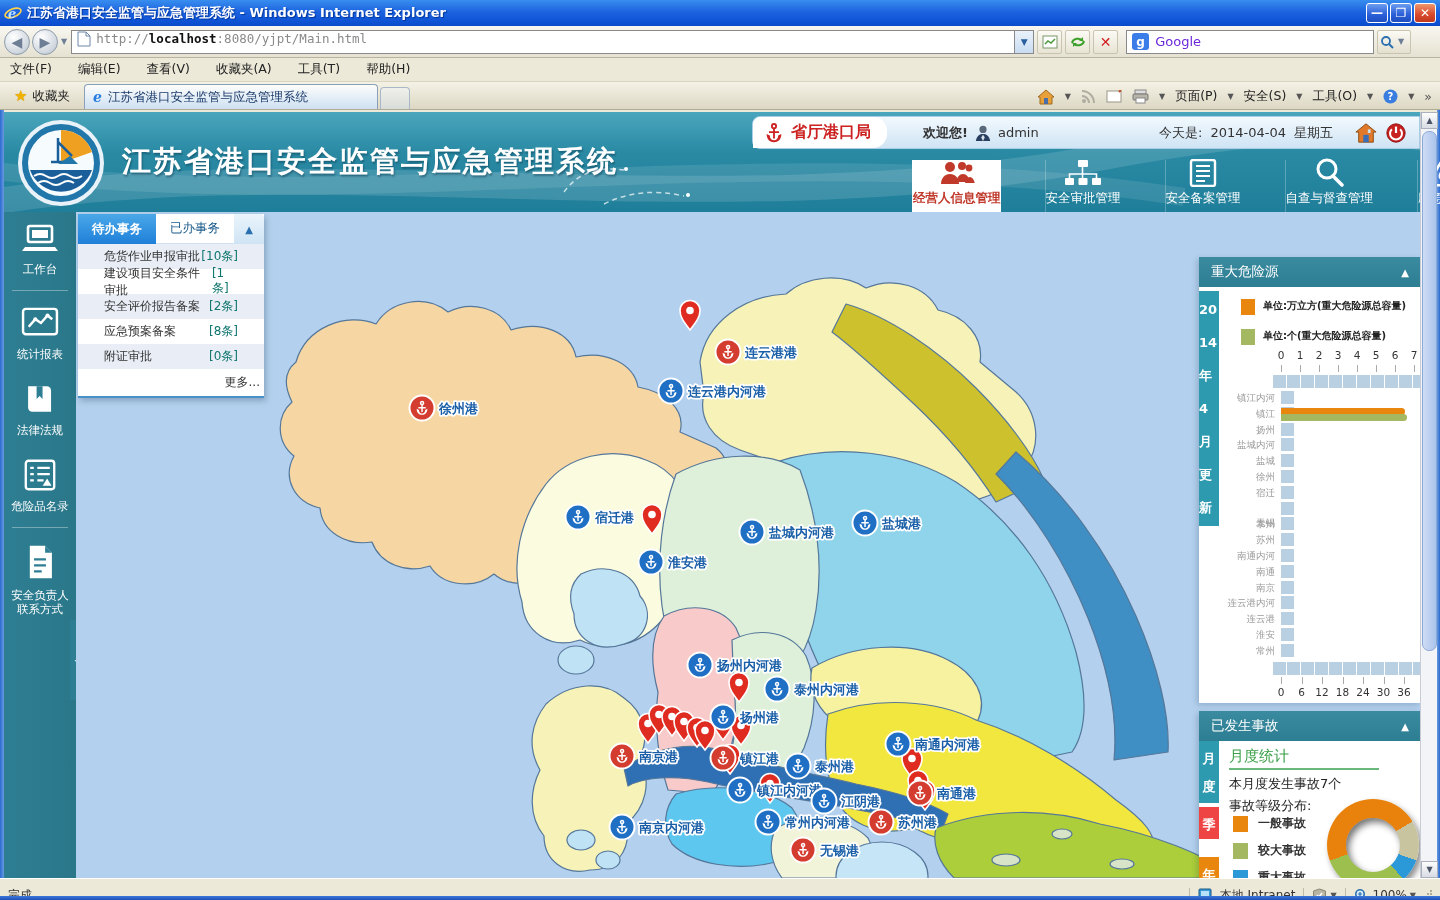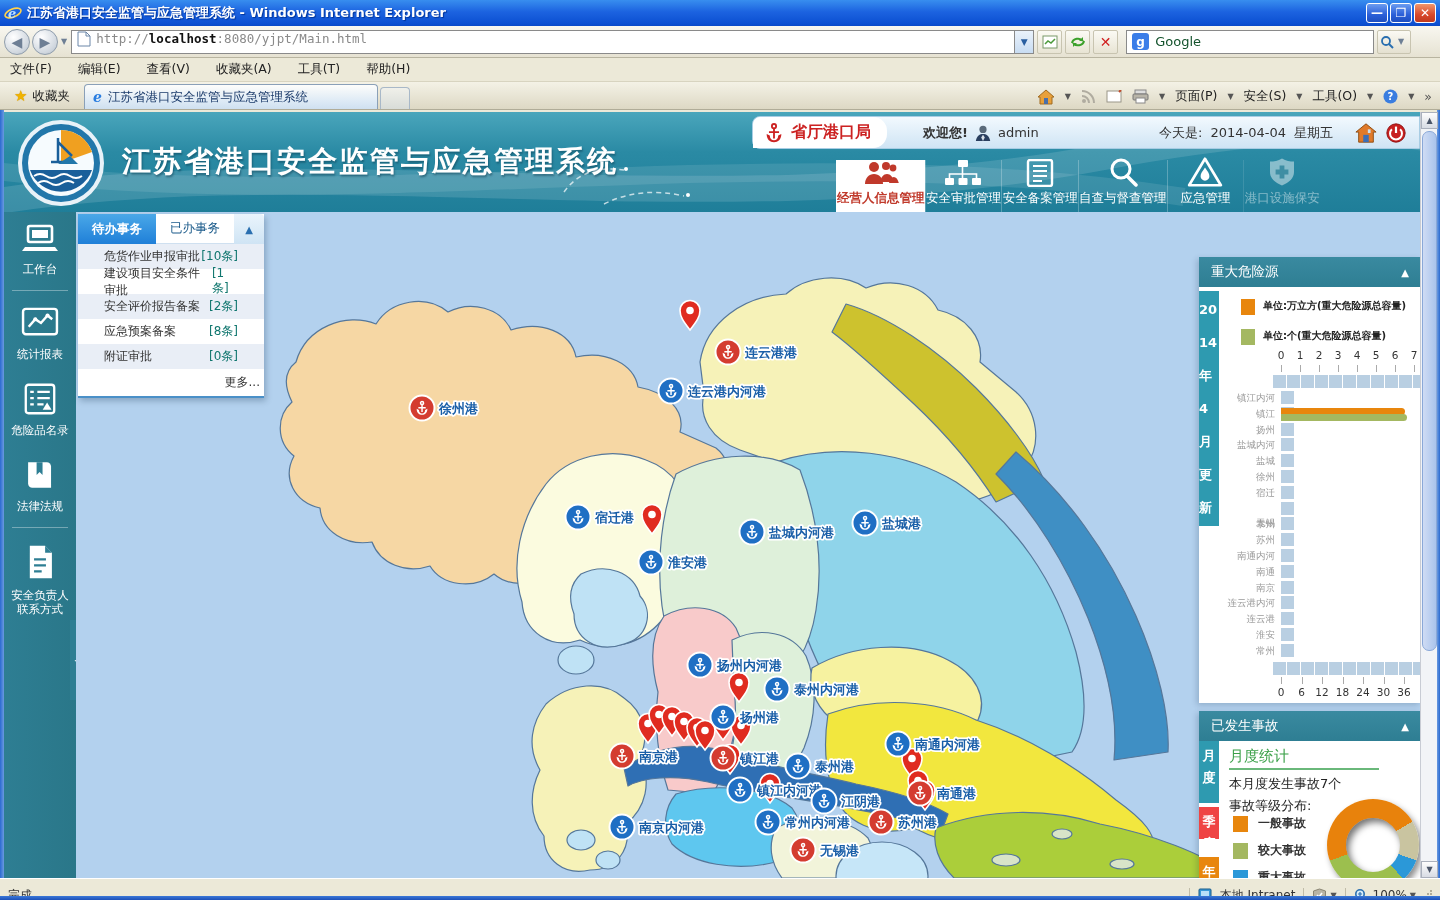--- a/index.html
+++ b/index.html
@@ -30,21 +30,21 @@
   #urlfield { flex:0 0 944px; height:24px; background:#fff; border:1px solid #8a8a8a; display:flex; padding:0 5px; gap:5px; }
   #urlfield .url { font-family:"DejaVu Sans Mono",monospace; font-size:12.5px; color:#8a8a8a; white-space:nowrap; }
   #urlfield .url b { color:#111; }
   .addr-dd { width:19px; height:24px; background:linear-gradient(180deg,#eaf2fb,#c8dcf2); border:1px solid #8a8a8a; border-left:none;
     display:flex; align-items:center; justify-content:center; color:#2a5fa0; font-size:9px; }
   .tool-sq { width:25px; height:24px; border:1px solid #c8c4b0; border-radius:2px; margin-left:3px;
     display:flex; align-items:center; justify-content:center; background:linear-gradient(180deg,#fbfaf4,#e8e4d4); }
   #searchbox { width:248px; height:24px; background:#fff; border:1px solid #8a8a8a; margin-left:8px; display:flex; align-items:center; padding:0 5px; gap:6px; }
   #searchbox .gtile { width:17px; height:17px; border-radius:3px; background:#3a7de8; color:#fff; font-size:12px; font-weight:bold;
     display:flex; align-items:center; justify-content:center; }
-  #searchbox .ph { color:#14532d; font-size:13px; }
+  #searchbox .ph { color:#6d28d9; font-size:13px; }
   #searchbtn { width:34px; height:24px; margin-left:3px; border:1px solid #c8c4b0; border-radius:2px;
     background:linear-gradient(180deg,#fbfaf4,#e4e0d0); display:flex; align-items:center; justify-content:center; gap:3px; }
 
   
   #menubar { left:0; top:58px; width:1440px; height:24px; background:#ece9d8; border-bottom:1px solid #d8d4c0;
     display:flex; align-items:center; gap:26px; padding:0 10px; font-size:12.5px; color:#222; }
   #menubar span { cursor:default; }
 
   
   #tabbar { left:0; top:82px; width:1440px; height:28px;
@@ -73,21 +73,21 @@
 
   #topstrip { left:752px; top:116px; width:668px; height:33px;
     background:linear-gradient(180deg,#f2f9fe,#cfe4f4); border-radius:8px 0 0 8px; border:1px solid #a8cde4;
     display:flex; align-items:center; font-size:13px; color:#333; }
   #bureau { display:flex; align-items:center; gap:6px; background:#fff; height:31px; padding:0 16px 0 10px; border-radius:8px 14px 14px 0; color:#cc2222; font-weight:bold; font-size:16px; }
   #welcome-group { display:flex; align-items:center; gap:6px; margin-left:36px; }
   #date-group { display:flex; align-items:center; gap:8px; margin-left:auto; margin-right:12px; }
   .stripicon { width:22px; height:22px; }
 
   
-  #navrow { left:836px; top:160px; width:484px; height:53px; display:flex; }
+  #navrow { left:912px; top:160px; width:484px; height:53px; display:flex;gap:44px; }
   .nav-item { flex:1; display:flex; flex-direction:column; align-items:center; justify-content:flex-end; gap:3px;
     color:#fff; font-size:12.5px; padding-bottom:6px; border-left:1px solid rgba(255,255,255,.25); cursor:pointer; white-space:nowrap; }
   .nav-item svg { display:block; }
   .nav-item.active { background:#fff; color:#c0392b; font-weight:bold; }
   .nav-item.disabled { opacity:.45; }
 
   #subnav { left:868px; top:213px; width:552px; height:30px; background:#2e8099; display:flex; border-top:1px solid #1a6a84; }
   .subnav-item { flex:1; display:flex; align-items:center; justify-content:center; gap:5px; color:#fff; font-size:12.5px;
     border-left:1px solid rgba(255,255,255,.3); cursor:pointer; white-space:nowrap; }
   #subnav-underline { left:868px; top:243px; width:552px; height:3px; background:#9fd4e8; }
@@ -131,21 +131,21 @@
   .hz-axis-num { position:absolute; font-size:10.5px; color:#333; width:20px; text-align:center; }
   .hz-tick { position:absolute; width:1px; height:7px; background:#aaa; }
   .hz-strip { position:absolute; height:13px; background:repeating-linear-gradient(90deg,#b9cfe2 0 13px,#ffffff 13px 14px); }
   .hz-lbl { position:absolute; font-size:9.5px; color:#999; width:72px; text-align:right; }
   .hz-stub { position:absolute; width:13px; height:13px; background:#b9cfe2; }
   .hz-bar { position:absolute; height:7px; border-radius:0 4px 4px 0; }
 
   #accident { left:1199px; top:711px; width:222px; height:167px; overflow:hidden; }
   #acc-body { position:relative; width:222px; height:137px; overflow:hidden; }
   .acc-tab { position:absolute; left:0; width:20px; color:#fff; font-size:13px; font-weight:bold; text-align:center;
-    line-height:22px; word-break:break-all; padding:4px 0; cursor:pointer; }
+    line-height:28px; word-break:break-all; padding:4px 0; cursor:pointer; }
   #acc-heading { position:absolute; left:30px; top:6px; font-size:15px; color:#3aa048; }
   #acc-underline { position:absolute; left:30px; top:27px; width:150px; height:2px; background:#6ab87a; }
   #acc-summary { position:absolute; left:30px; top:34px; font-size:13px; color:#222; }
   #acc-dist { position:absolute; left:30px; top:56px; font-size:13px; color:#222; }
   .acc-leg { position:absolute; left:34px; display:flex; align-items:center; gap:10px; font-size:12px; font-weight:bold; color:#333; }
   .acc-leg .sq { width:15px; height:16px; }
   #donut { position:absolute; left:128px; top:58px; width:92px; height:92px; border-radius:50%; box-shadow:3px 4px 6px rgba(0,0,0,.45); }
   #donut::after { content:""; position:absolute; left:19px; top:19px; width:54px; height:54px; border-radius:50%; background:#fff;
     box-shadow:inset 3px 4px 7px rgba(0,0,0,.55); }
 
@@ -454,34 +454,34 @@
       <div class="sb-item">
         <span><svg width="38" height="32" viewBox="0 0 40 34">
             <rect x="2" y="2" width="36" height="27" rx="3" fill="none" stroke="currentColor" stroke-width="2.6"></rect>
             <polyline points="8,21 15,13 21,17 28,9 33,13" fill="none" stroke="currentColor" stroke-width="2.6"></polyline>
             <circle cx="15" cy="13" r="2.2" fill="currentColor"></circle>
             <circle cx="28" cy="9" r="2.2" fill="currentColor"></circle>
           </svg></span>
     <span class="lbl">统计报表</span>
       </div>
       <div class="sb-item">
+        <span><svg width="34" height="32" viewBox="0 0 40 36">
+            <path d="M6 3h22a5 5 0 0 1 5 5v25H11a5 5 0 0 1-5-5z" fill="currentColor"></path>
+            <path d="M23 3v15l-3.5-3.5L16 18V3z" fill="#2e7e93"></path>
+          </svg></span>
+    <span class="lbl">法律法规</span>
+      </div>
+      <div class="sb-item">
         <span><svg width="36" height="32" viewBox="0 0 40 36">
             <rect x="4" y="2" width="32" height="32" rx="3" fill="none" stroke="currentColor" stroke-width="2.6"></rect>
             <path d="M9 10h4M9 17h4M9 24h4" stroke="currentColor" stroke-width="2.6"></path>
             <path d="M17 10h14M17 17h14M17 24h7" stroke="currentColor" stroke-width="2.6"></path>
             <path d="M28 22l5 8h-10z" fill="currentColor"></path>
           </svg></span>
     <span class="lbl">危险品名录</span>
-      </div>
-      <div class="sb-item">
-        <span><svg width="34" height="32" viewBox="0 0 40 36">
-            <path d="M6 3h22a5 5 0 0 1 5 5v25H11a5 5 0 0 1-5-5z" fill="currentColor"></path>
-            <path d="M23 3v15l-3.5-3.5L16 18V3z" fill="#2e7e93"></path>
-          </svg></span>
-    <span class="lbl">法律法规</span>
       </div>
       <div class="sb-div"></div>
       <div class="sb-item">
         <span><svg width="34" height="36" viewBox="0 0 40 42">
             <path d="M8 2h18l8 8v30H8z" fill="currentColor"></path>
             <path d="M26 2v8h8z" fill="#2e7e93"></path>
             <path d="M13 18h14M13 25h14M13 32h9" stroke="#2e7e93" stroke-width="2.6"></path>
           </svg></span>
     <span class="lbl">安全负责人<br>联系方式</span>
       </div>

